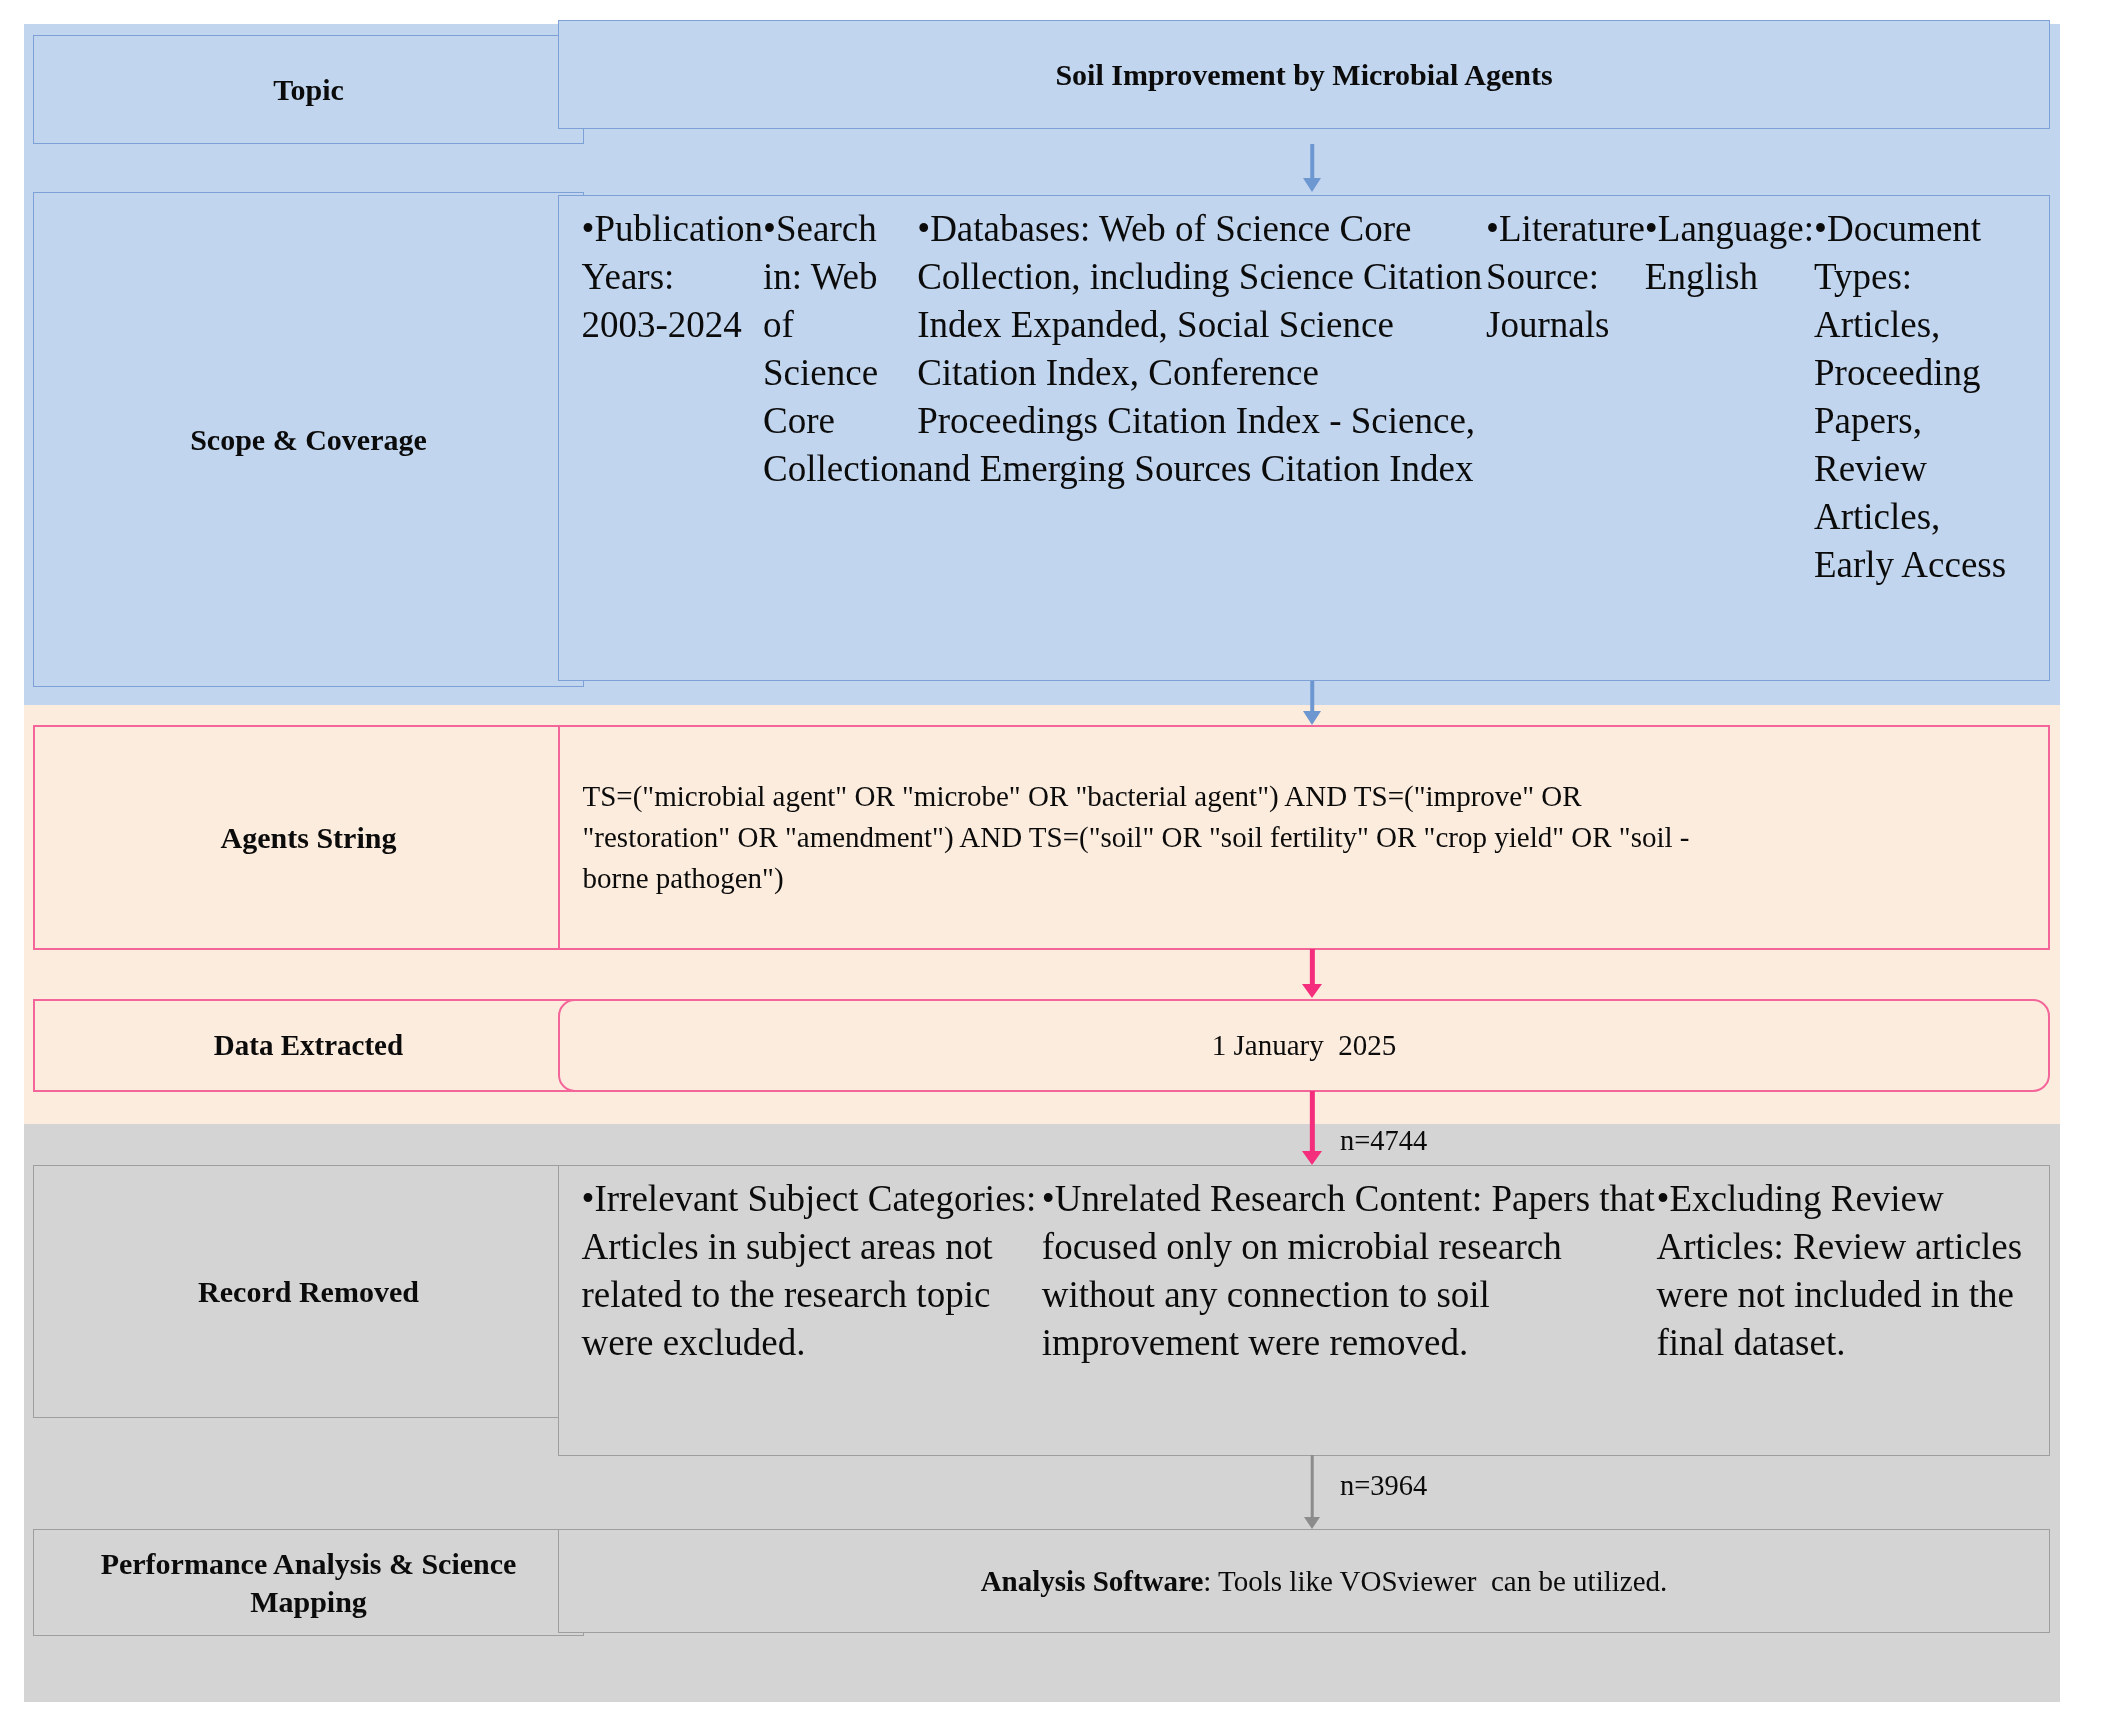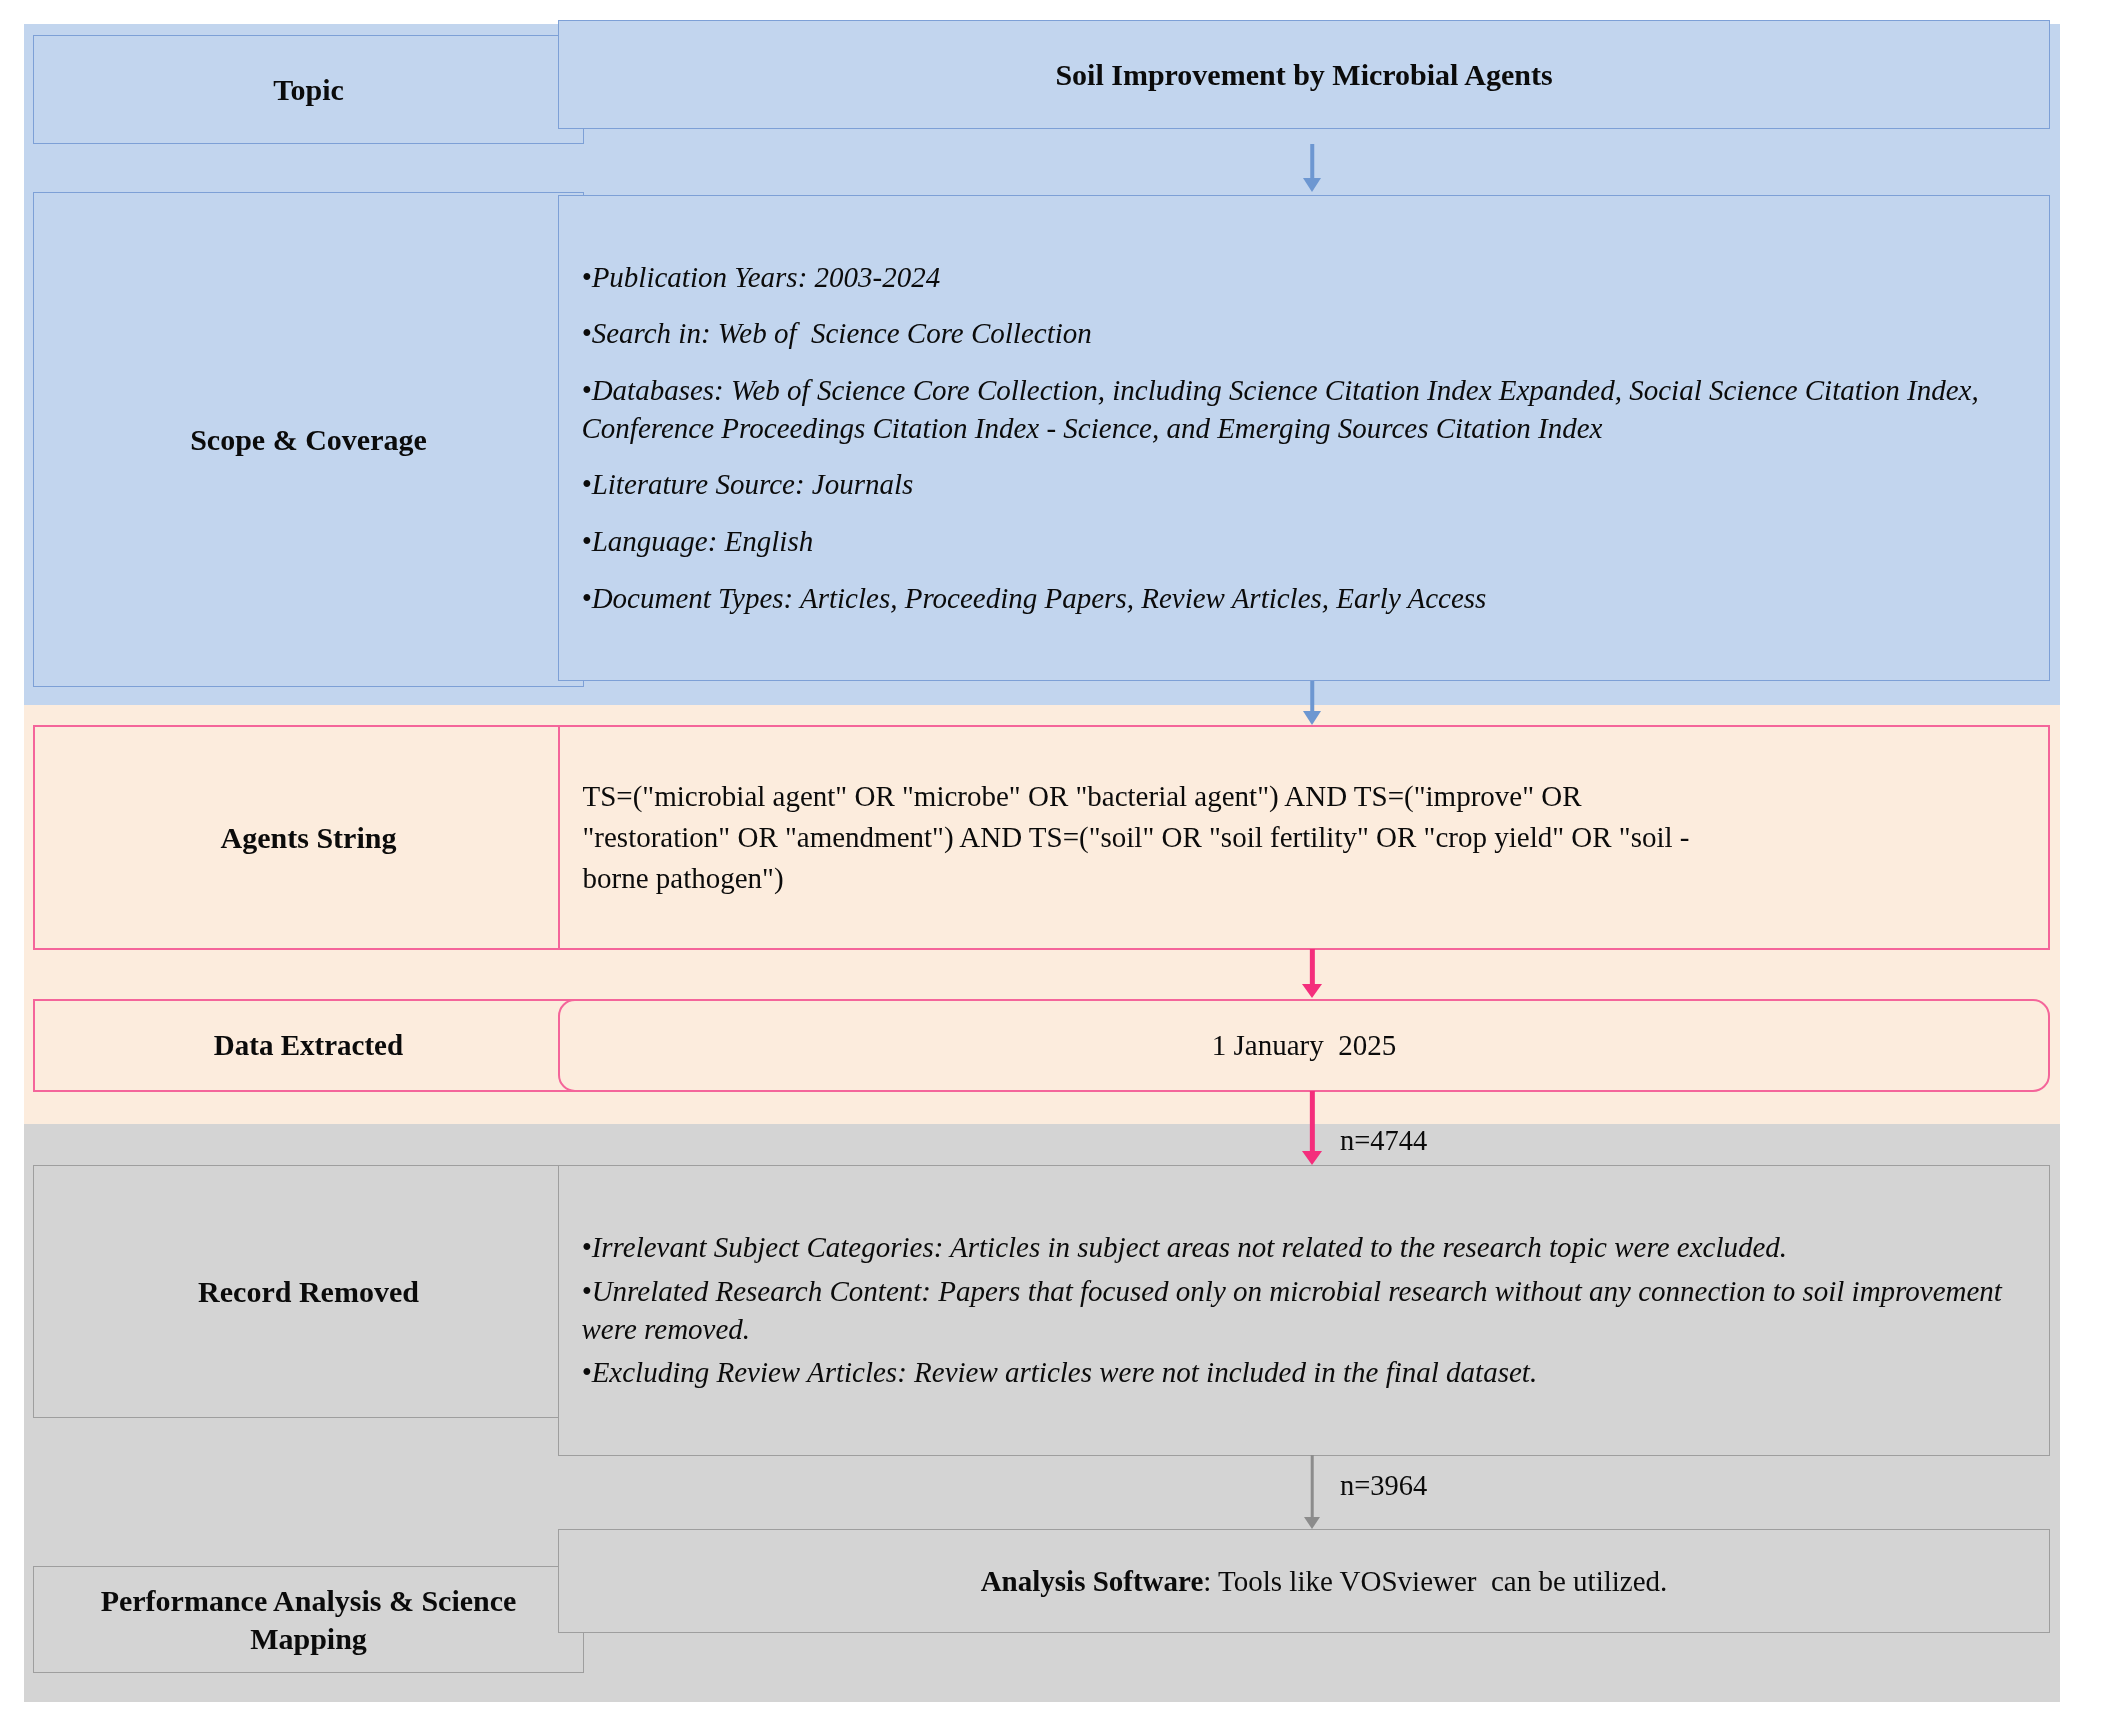--- a/index.html
+++ b/index.html
@@ -17,21 +17,21 @@
   .band-gray{top:1124px;height:578px;background:#d4d4d4;}
 
   .box{position:absolute;box-sizing:border-box;display:flex;align-items:center;justify-content:center;}
   .label-box{left:33px;width:551px;text-align:center;font-weight:bold;font-size:30px;line-height:1.25;padding:0 12px;}
   .content-box{left:558px;width:1492px;}
 
   .blue-box{background:#c2d5ee;border:1.7px solid #7da0d6;}
   .pink-box{background:#fcecdd;border:2.6px solid #f4659a;}
   .gray-box{background:#d4d4d4;border:1.7px solid #9e9e9e;}
 
-  .bullets{flex-direction:column;align-items:stretch;justify-content:center;padding:8.6px 22.5px;font-size:29px;line-height:1.3;font-style:italic;}
+  .bullets{flex-direction:row;align-items:stretch;justify-content:center;padding:8.6px 22.5px;font-size:37px;line-height:1.3;}
   .bullets .bullet{white-space:pre-wrap;}
   .bullets .bullet::before{content:"\2022";}
   .scope-bullets{row-gap:19px;}
   .record-bullets{row-gap:6px;}
 
   .search-lines{flex-direction:column;align-items:flex-start;justify-content:center;padding:8.6px 22.5px;font-size:29px;line-height:1.42;}
   .search-lines div{white-space:pre-wrap;}
 
   .center-text{font-size:29px;white-space:pre-wrap;text-align:center;}
   .bold-seg{font-weight:bold;}
@@ -121,21 +121,21 @@
     <div class="bullet">Unrelated Research Content: Papers that focused only on microbial research without any connection to soil improvement were removed.</div>
     <div class="bullet">Excluding Review Articles: Review articles were not included in the final dataset.</div>
   </div>
 
   <div class="arrow arrow-gray" style="left:1301px;top:1455px;width:22.5px;height:74px;">
     <div class="stem" style="height:63px;"></div>
     <div class="head"></div>
   </div>
   <div class="count-label" style="left:1340px;top:1470px;">n=3964</div>
 
-  <div class="box label-box gray-box" style="top:1529px;height:107px;margin-top:37px;">
+  <div class="box label-box gray-box" style="top:1529px;height:107px;">
     <span>Performance Analysis &amp; Science Mapping</span>
   </div>
   <div class="box content-box gray-box" style="top:1529px;height:104px;padding-left:40px;">
     <span class="center-text"><span class="bold-seg">Analysis Software</span><span>: Tools like VOSviewer  can be utilized.</span></span>
   </div>
 
 </div>
 
 
 </body></html>

